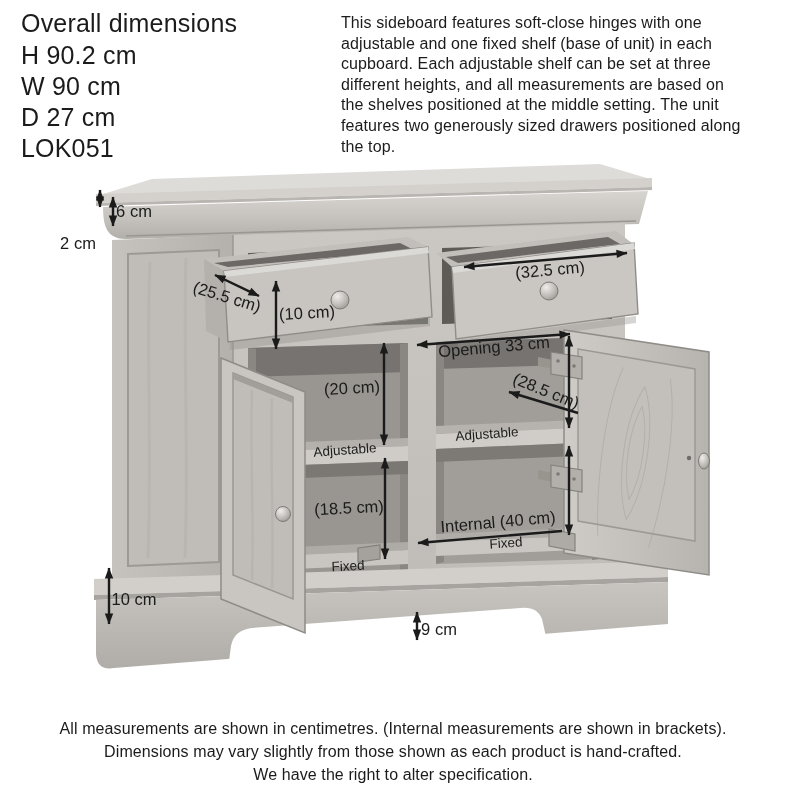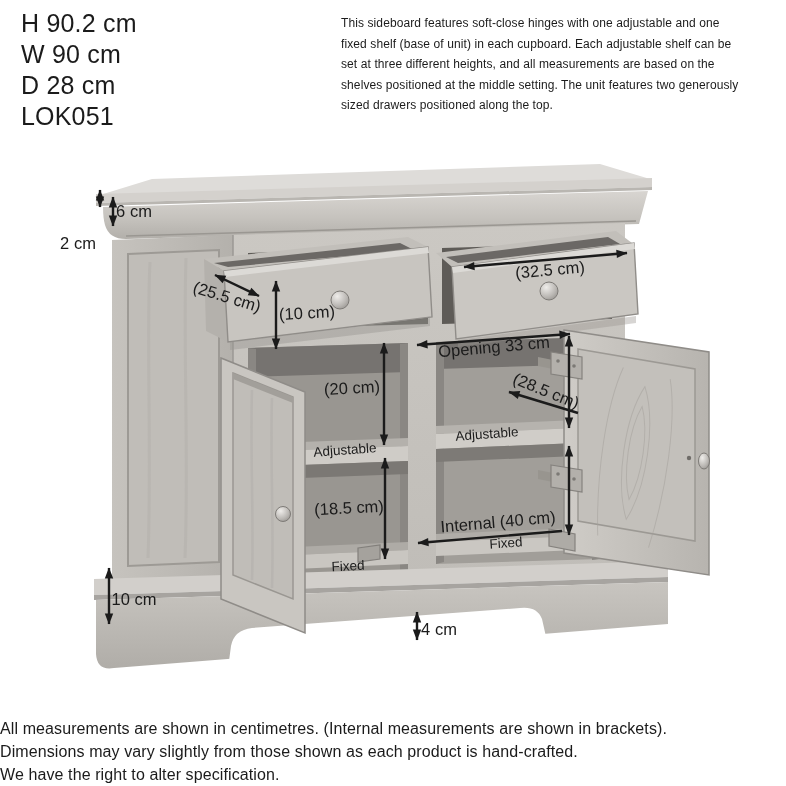--- a/index.html
+++ b/index.html
@@ -8,24 +8,24 @@
   html,body{margin:0;padding:0;}
   body{
     width:786px;height:786px;background:var(--bg);
     font-family:"Liberation Sans",sans-serif;color:var(--ink);
     overflow:hidden;
   }
   .stage{position:relative;width:786px;height:786px;}
   .fig{position:absolute;left:0;top:0;}
   .hdr{position:absolute;left:21px;top:8px;font-size:25px;line-height:31px;font-weight:500;letter-spacing:.2px;}
   .hdr .t{margin-bottom:1px;}
-  .desc{position:absolute;left:341px;top:13px;width:406px;font-size:12px;line-height:20.6px;letter-spacing:.1px;}
+  .desc{position:absolute;left:341px;top:13px;width:406px;font-size:16px;line-height:20.6px;letter-spacing:.1px;}
   .ann{position:absolute;font-size:16.5px;font-weight:500;white-space:nowrap;color:var(--ink);}
   .ann.small{font-size:13.5px;}
-  .foot{position:absolute;left:0;top:717px;width:786px;font-size:16px;line-height:23px;letter-spacing:.1px;}
+  .foot{position:absolute;left:0;top:717px;width:786px;text-align:center;font-size:16px;line-height:23px;letter-spacing:.1px;}
 </style>
 </head>
 <body>
 
 <div class="stage">
 
   <svg class="fig" width="786" height="786" viewBox="0 0 786 786">
     <defs>
       <marker id="ah" markerUnits="userSpaceOnUse" markerWidth="12" markerHeight="10" refX="11" refY="5" orient="auto-start-reverse">
         <path d="M11.5,5 L0.5,0.8 L0.5,9.2 Z" fill="#1b1b1b"></path>
@@ -181,44 +181,45 @@
       <line x1="385" y1="458" x2="385" y2="559" marker-start="url(#ah)" marker-end="url(#ah)"></line>
       <line x1="569" y1="336" x2="569" y2="428" marker-start="url(#ah)" marker-end="url(#ah)"></line>
       <line x1="569" y1="446" x2="569" y2="535" marker-start="url(#ah)" marker-end="url(#ah)"></line>
       <line x1="418" y1="543" x2="562" y2="531" marker-start="url(#ah)"></line>
       <line x1="109" y1="568" x2="109" y2="624" marker-start="url(#ah)" marker-end="url(#ah)"></line>
       <line x1="417" y1="612" x2="417" y2="640" marker-start="url(#ah)" marker-end="url(#ah)"></line>
     </g>
   </svg>
 
   <div class="hdr">
+    <div class="t">Overall dimensions</div>
     <div>H 90.2 cm</div>
     <div>W 90 cm</div>
-    <div>D 28 cm</div>
+    <div>D 27 cm</div>
     <div>LOK051</div>
   </div>
 
   <div class="desc">This sideboard features soft-close hinges with one adjustable and one fixed shelf (base of unit) in each cupboard. Each adjustable shelf can be set at three different heights, and all measurements are based on the shelves positioned at the middle setting. The unit features two generously sized drawers positioned along the top.</div>
 
   <div class="ann" style="left:78px;top:199px;transform:translate(-50%,-50%);margin-top:44px;">2 cm</div>
   <div class="ann" style="left:134px;top:211px;transform:translate(-50%,-50%);">6 cm</div>
   <div class="ann" style="left:227px;top:297px;transform:translate(-50%,-50%) rotate(17deg);">(25.5 cm)</div>
   <div class="ann" style="left:307px;top:313px;transform:translate(-50%,-50%) rotate(-3deg);">(10 cm)</div>
   <div class="ann" style="left:550px;top:270px;transform:translate(-50%,-50%) rotate(-5deg);">(32.5 cm)</div>
   <div class="ann" style="left:494px;top:347px;transform:translate(-50%,-50%) rotate(-5deg);">Opening 33 cm</div>
   <div class="ann" style="left:546px;top:391px;transform:translate(-50%,-50%) rotate(22deg);">(28.5 cm)</div>
   <div class="ann" style="left:352px;top:388px;transform:translate(-50%,-50%) rotate(-3deg);">(20 cm)</div>
   <div class="ann small" style="left:345px;top:450px;transform:translate(-50%,-50%) rotate(-4deg);">Adjustable</div>
   <div class="ann small" style="left:487px;top:434px;transform:translate(-50%,-50%) rotate(-4deg);">Adjustable</div>
   <div class="ann" style="left:349px;top:508px;transform:translate(-50%,-50%) rotate(-3deg);">(18.5 cm)</div>
   <div class="ann" style="left:498px;top:522px;transform:translate(-50%,-50%) rotate(-5deg);">Internal (40 cm)</div>
   <div class="ann small" style="left:348px;top:566px;transform:translate(-50%,-50%) rotate(-3deg);">Fixed</div>
   <div class="ann small" style="left:506px;top:543px;transform:translate(-50%,-50%) rotate(-4deg);">Fixed</div>
   <div class="ann" style="left:134px;top:599px;transform:translate(-50%,-50%);text-align:center;">10 cm</div>
-  <div class="ann" style="left:439px;top:629px;transform:translate(-50%,-50%);">4 cm</div>
+  <div class="ann" style="left:439px;top:629px;transform:translate(-50%,-50%);">9 cm</div>
 
   <div class="foot">
     <div>All measurements are shown in centimetres. (Internal measurements are shown in brackets).</div>
     <div>Dimensions may vary slightly from those shown as each product is hand-crafted.</div>
     <div>We have the right to alter specification.</div>
   </div>
 
 </div>
 
 </body></html>

